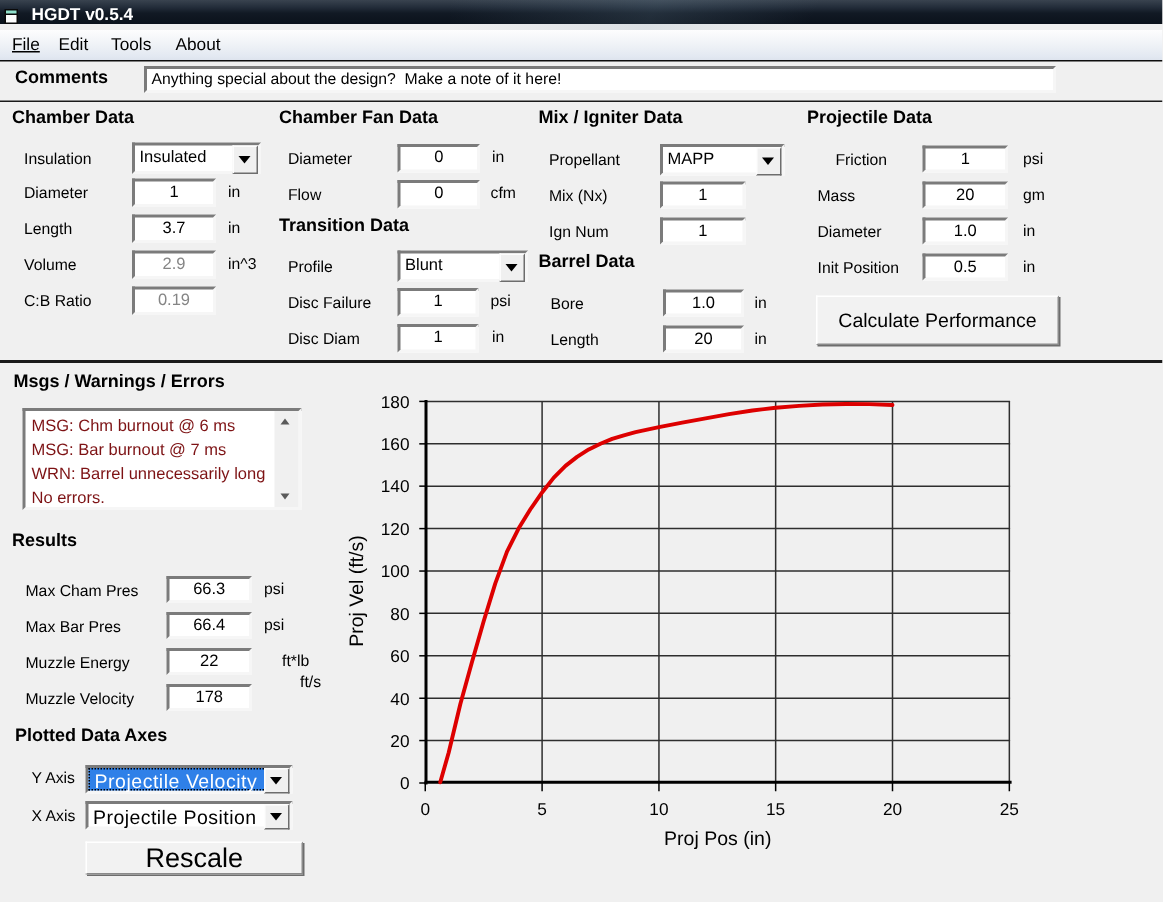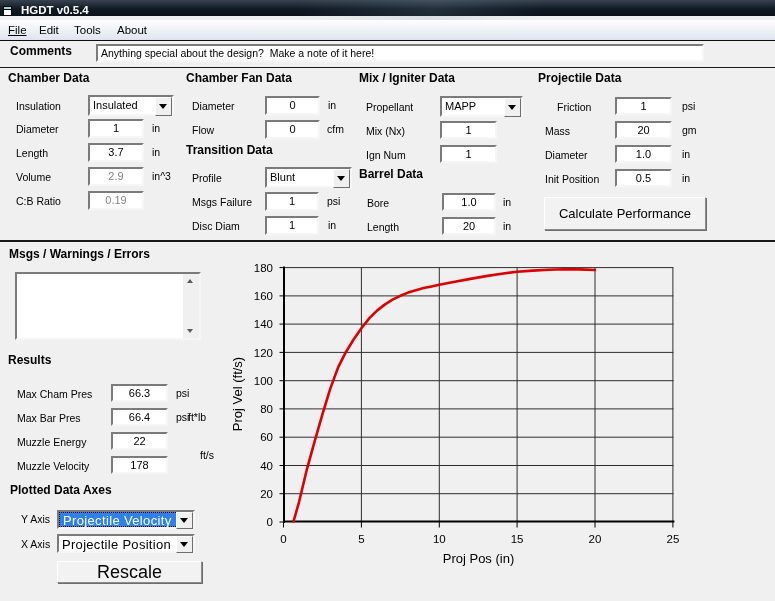--- a/index.html
+++ b/index.html
@@ -89,21 +89,21 @@
 <div class="inp" style="left:265px;top:120px;width:55px;height:19px;line-height:15px;">0</div>
 <div class="lbl" style="left:327px;top:123px;">cfm</div>
 <div class="hd" style="left:186px;top:144px;">Transition Data</div>
 <div class="lbl" style="left:192px;top:172px;">Profile</div>
 <div class="dd" style="left:265px;top:167px;width:87px;height:21px;">
   <div class="ddt">Blunt</div>
   <div class="dda" style="height:17px;">
       <div class="tri"></div>
     </div>
 </div>
-<div class="lbl" style="left:192px;top:196px;">Msgs Failure</div>
+<div class="lbl" style="left:192px;top:196px;">Disc Failure</div>
 <div class="inp" style="left:265px;top:192px;width:54px;height:19px;line-height:15px;">1</div>
 <div class="lbl" style="left:327px;top:195px;">psi</div>
 <div class="lbl" style="left:192px;top:220px;">Disc Diam</div>
 <div class="inp" style="left:265px;top:216px;width:54px;height:19px;line-height:15px;">1</div>
 <div class="lbl" style="left:328px;top:219px;">in</div>
 
 <div class="lbl" style="left:366px;top:101px;">Propellant</div>
 <div class="dd" style="left:440px;top:96px;width:83px;height:21px;">
   <div class="ddt">MAPP</div>
   <div class="dda" style="height:17px;">
@@ -135,36 +135,42 @@
 <div class="inp" style="left:615px;top:169px;width:57px;height:18px;line-height:14px;">0.5</div>
 <div class="lbl" style="left:682px;top:172px;">in</div>
 <div class="btn" style="left:544px;top:197px;width:162px;height:33px;line-height:31px;">Calculate Performance</div>
 
 <div class="hr" style="top:240px;height:2px;"></div>
 
 <div class="hd" style="left:9px;top:248px;">Msgs / Warnings / Errors</div>
 <div class="abs" style="left:15px;top:272px;width:186px;height:68px;background:#fff;box-sizing:border-box;
      border-top:2px solid #7b7b7b;border-left:2px solid #7b7b7b;
      border-right:2px solid #f6f6f6;border-bottom:2px solid #f6f6f6;">
+  <div class="abs" style="left:4px;top:2px;font-size:11px;line-height:16px;color:#7d1214;white-space:nowrap;">
+    MSG: Chm burnout @ 6 ms<br>
+    MSG: Bar burnout @ 7 ms<br>
+    WRN: Barrel unnecessarily long<br>
+    No errors.
+  </div>
   <div class="abs" style="right:0;top:0;width:16px;height:64px;background:#f0f0f0;">
     <div class="abs" style="left:4px;top:5px;width:0;height:0;border-left:3.5px solid transparent;border-right:3.5px solid transparent;border-bottom:4px solid #5a5a5a;"></div>
     <div class="abs" style="left:4px;bottom:5px;width:0;height:0;border-left:3.5px solid transparent;border-right:3.5px solid transparent;border-top:4px solid #5a5a5a;"></div>
   </div>
 </div>
 
 <div class="hd" style="left:8px;top:354px;">Results</div>
 <div class="lbl" style="left:17px;top:388px;">Max Cham Pres</div>
 <div class="inp" style="left:111px;top:384px;width:57px;height:18px;line-height:14px;">66.3</div>
 <div class="lbl" style="left:176px;top:387px;">psi</div>
 <div class="lbl" style="left:17px;top:412px;">Max Bar Pres</div>
 <div class="inp" style="left:111px;top:408px;width:57px;height:18px;line-height:14px;">66.4</div>
 <div class="lbl" style="left:176px;top:411px;">psi</div>
 <div class="lbl" style="left:17px;top:436px;">Muzzle Energy</div>
 <div class="inp" style="left:111px;top:432px;width:57px;height:18px;line-height:14px;">22</div>
-<div class="lbl" style="left:176px;top:411px;padding-left:12px;">ft*lb</div>
+<div class="lbl" style="left:176px;top:435px;padding-left:12px;">ft*lb</div>
 <div class="lbl" style="left:17px;top:460px;">Muzzle Velocity</div>
 <div class="inp" style="left:111px;top:456px;width:57px;height:18px;line-height:14px;">178</div>
 <div class="lbl" style="left:176px;top:449px;padding-left:24px;">ft/s</div>
 
 <div class="hd" style="left:10px;top:484px;">Plotted Data Axes</div>
 <div class="lbl" style="left:21px;top:513px;">Y Axis</div>
 <div class="dd" style="left:57px;top:510px;width:138px;height:19px;">
   <div class="abs" style="left:0;top:0;right:15px;bottom:0;background:#2f80e8;outline:1px dotted #000;outline-offset:-1px;">
     <div class="abs" style="left:4px;top:1px;font-size:13px;letter-spacing:0.35px;color:#fff;white-space:nowrap;">Projectile Velocity</div>
   </div>

